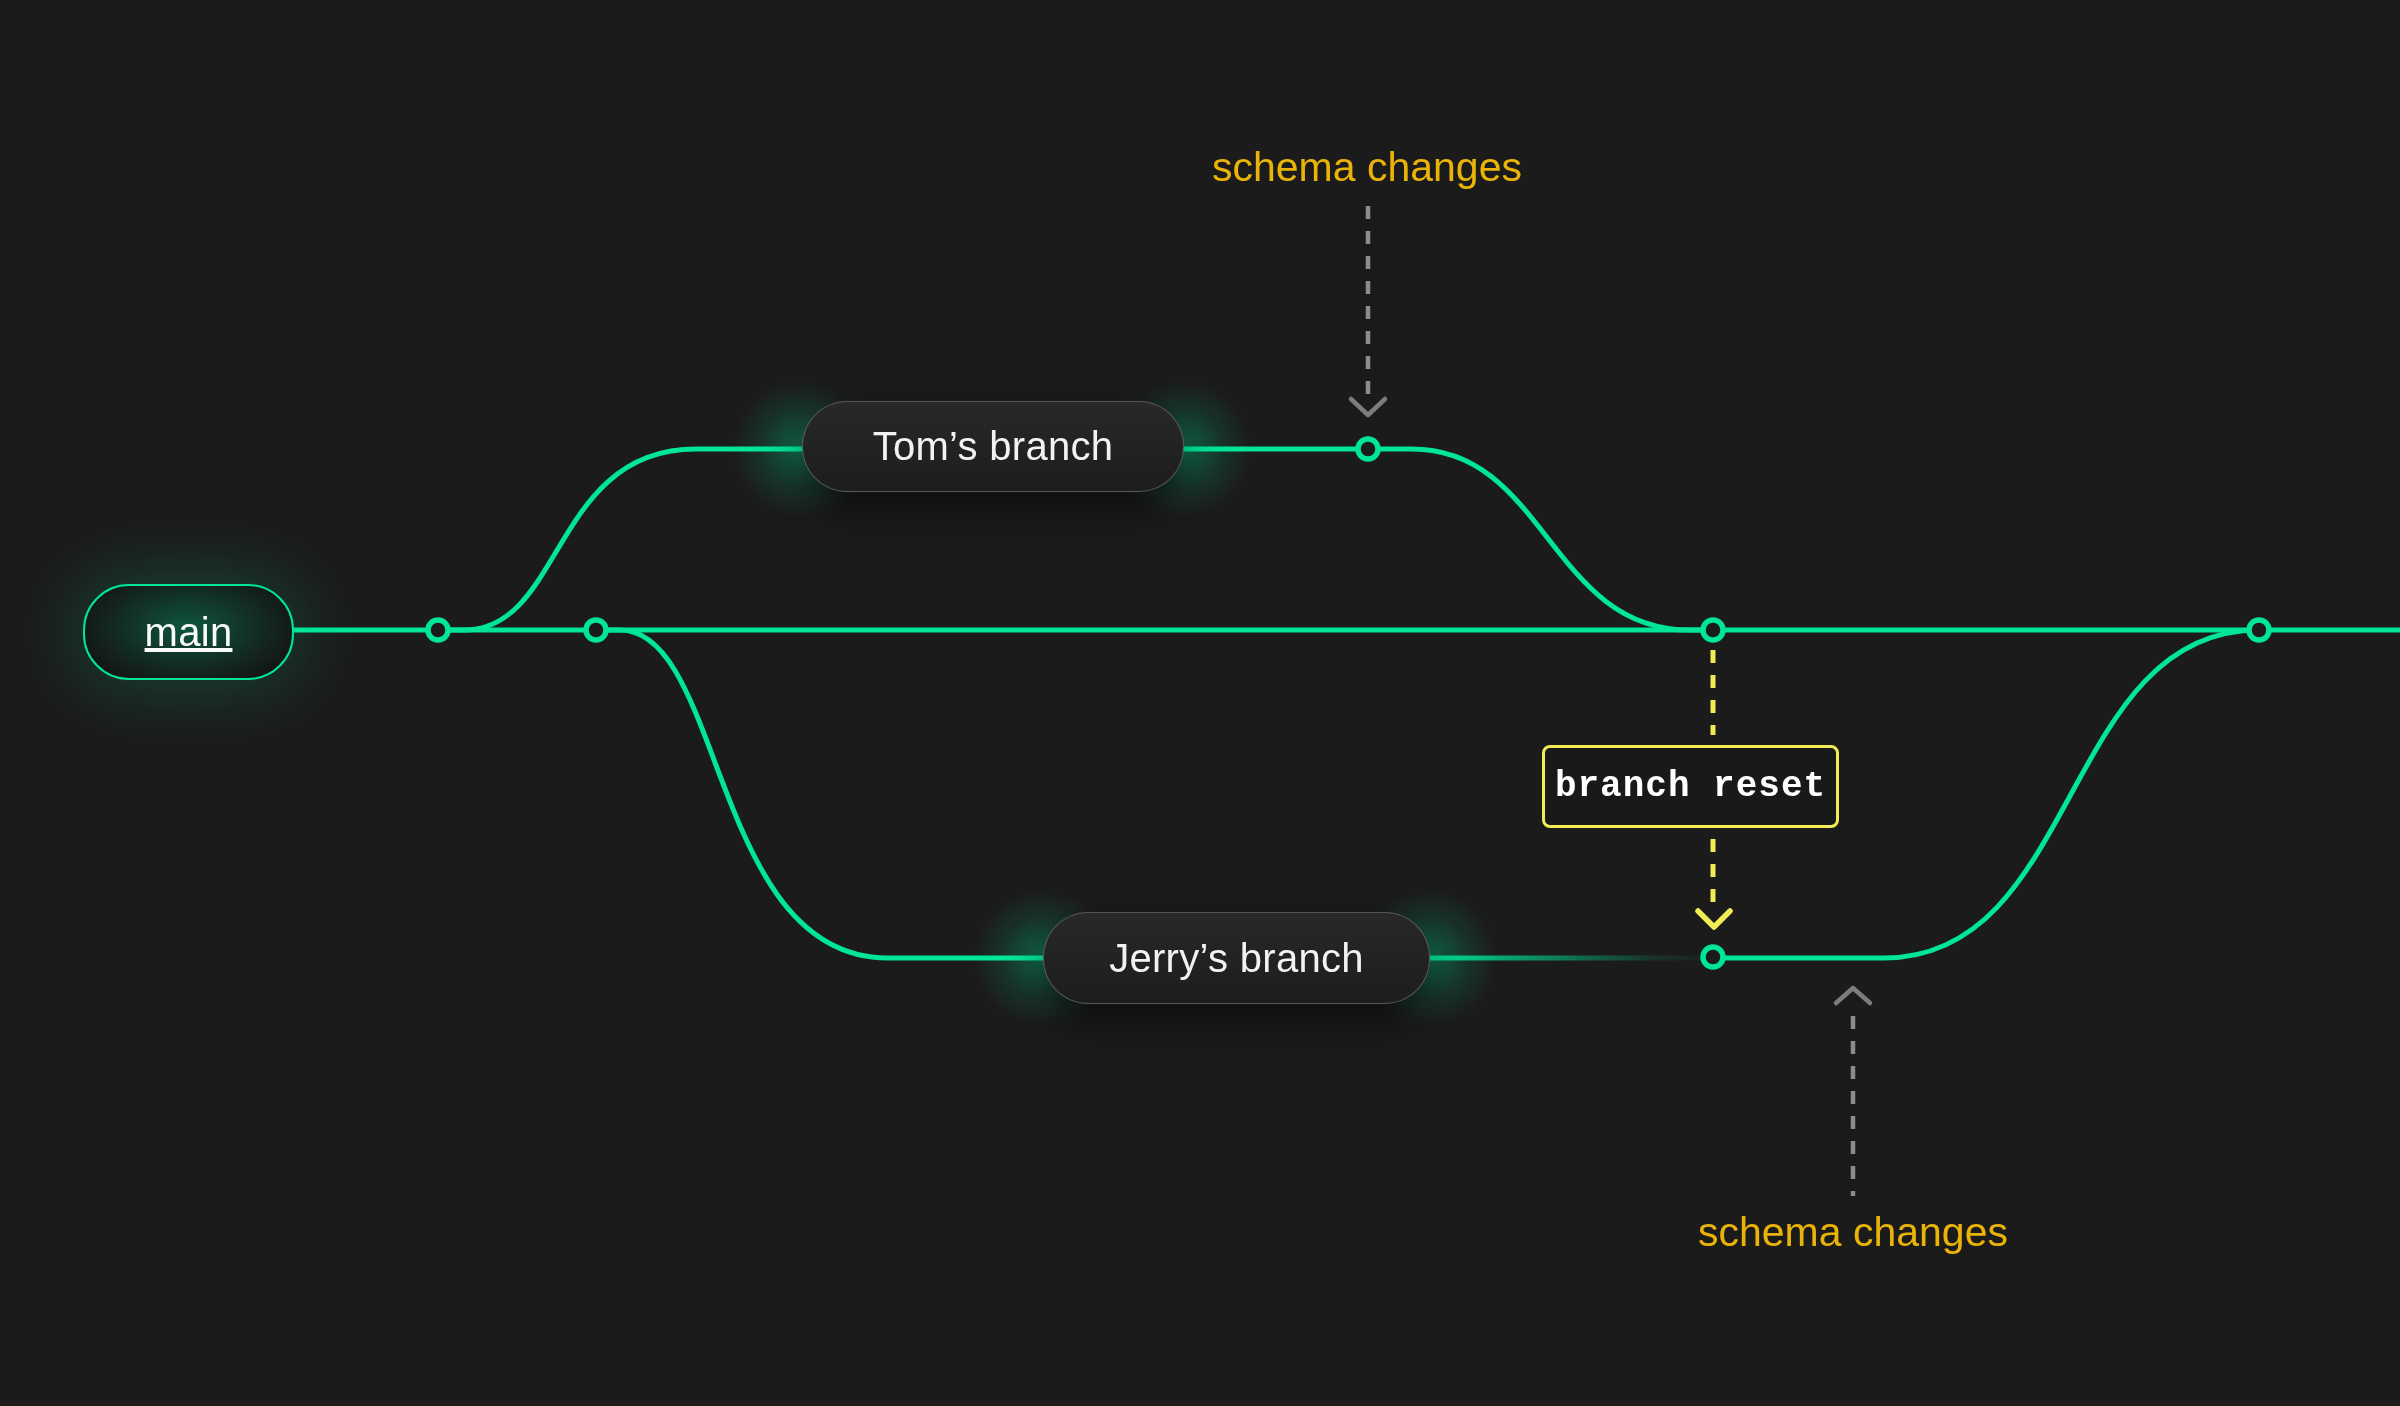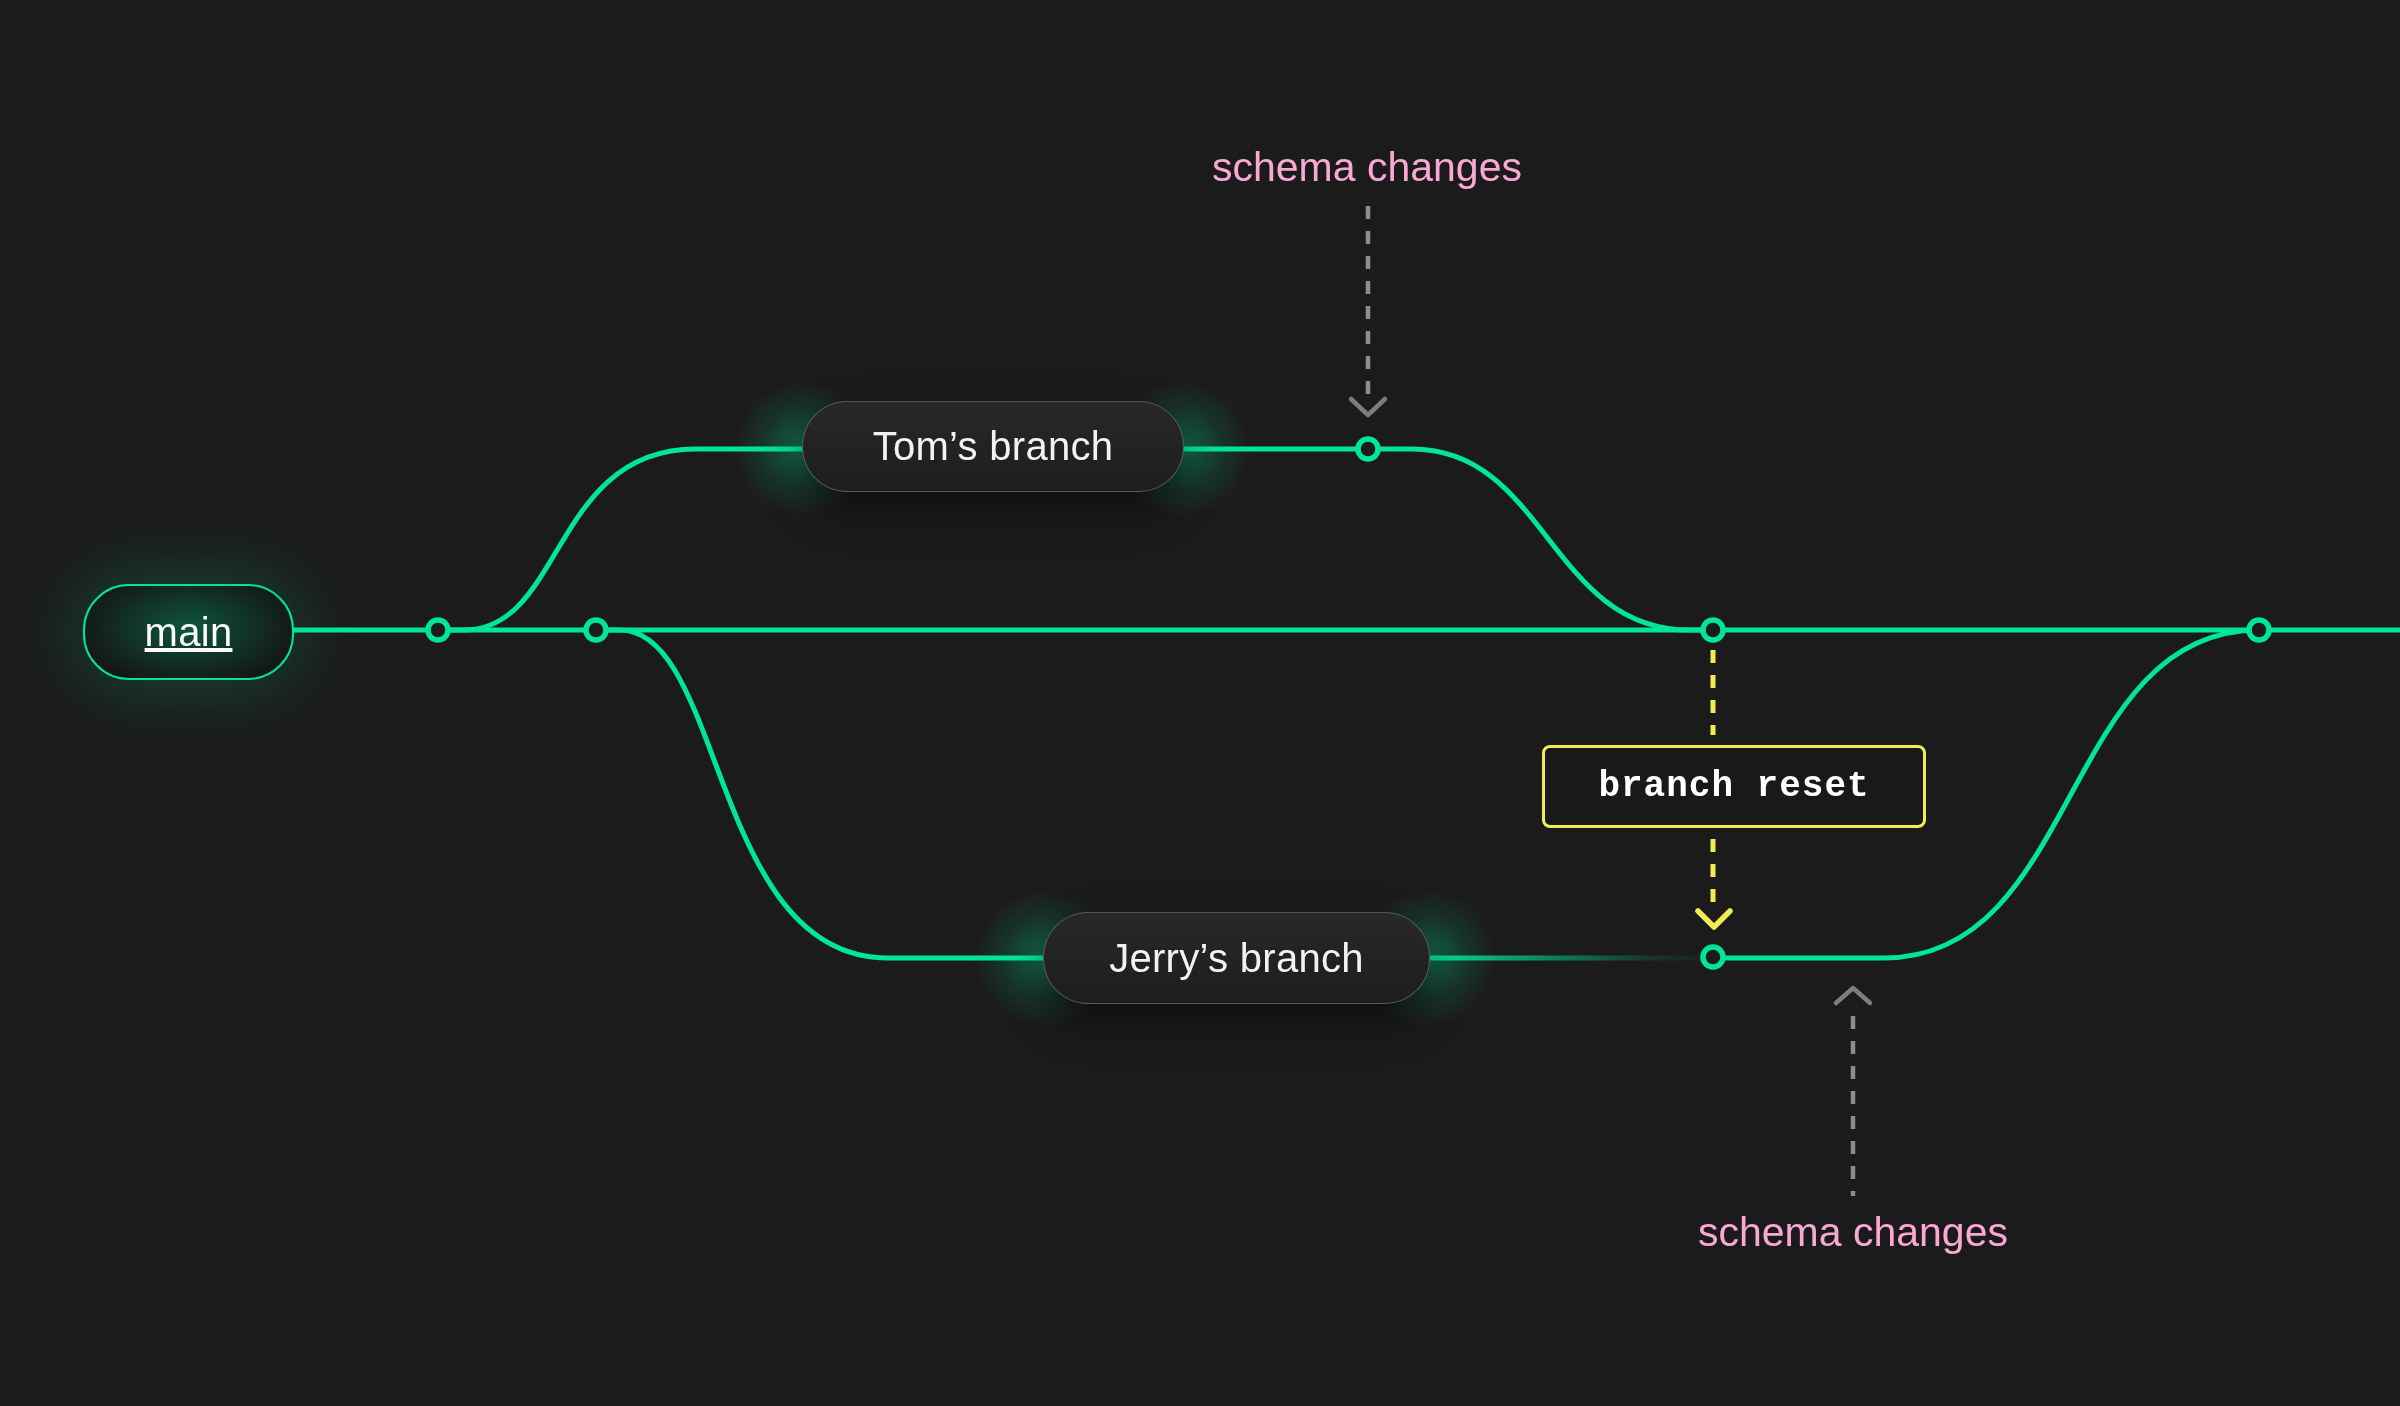--- a/index.html
+++ b/index.html
@@ -66,41 +66,41 @@
     border-radius: 45px;
   }
   .pill-jerry {
     left: 1043px; top: 912px;
     width: 385px; height: 90px;
     border-radius: 45px;
   }
   .reset-box {
     position: absolute;
     left: 1542px; top: 745px;
-    width: 384px; height: 83px;
+    width: 297px; height: 83px;
     box-sizing: border-box;
     border: 3px solid #f1ec54;
     border-radius: 8px;
     background: #191919;
     display: flex;
     align-items: center;
     justify-content: center;
     font-family: "Liberation Mono", "DejaVu Sans Mono", monospace;
     font-size: 36px;
     font-weight: 700;
     letter-spacing: 1px;
     color: #ffffff;
     white-space: nowrap;
   }
   .annotation {
     position: absolute;
     transform: translateX(-50%);
     font-size: 41px;
     font-weight: 400;
-    color: #f9a8d4;
+    color: #eab308;
     white-space: nowrap;
   }
   .annotation-top { left: 1367px; top: 144px; }
   .annotation-bottom { left: 1853px; top: 1209px; }
 </style>
 </head>
 <body>
 
 <div class="stage">
 

